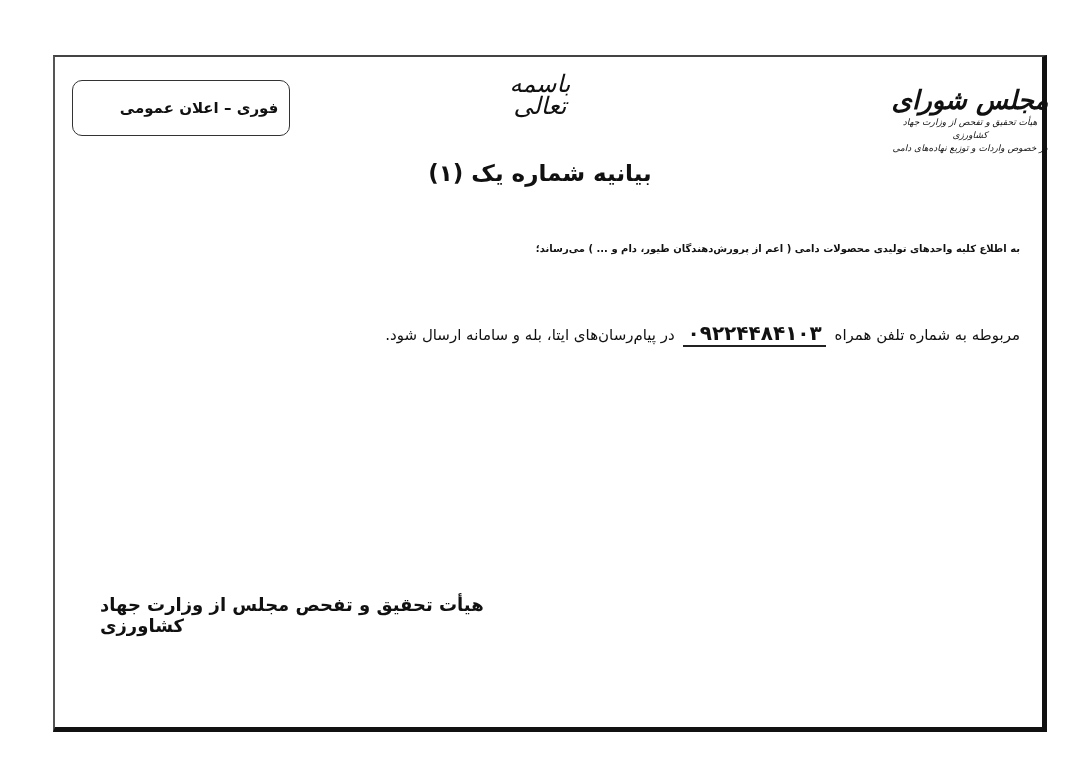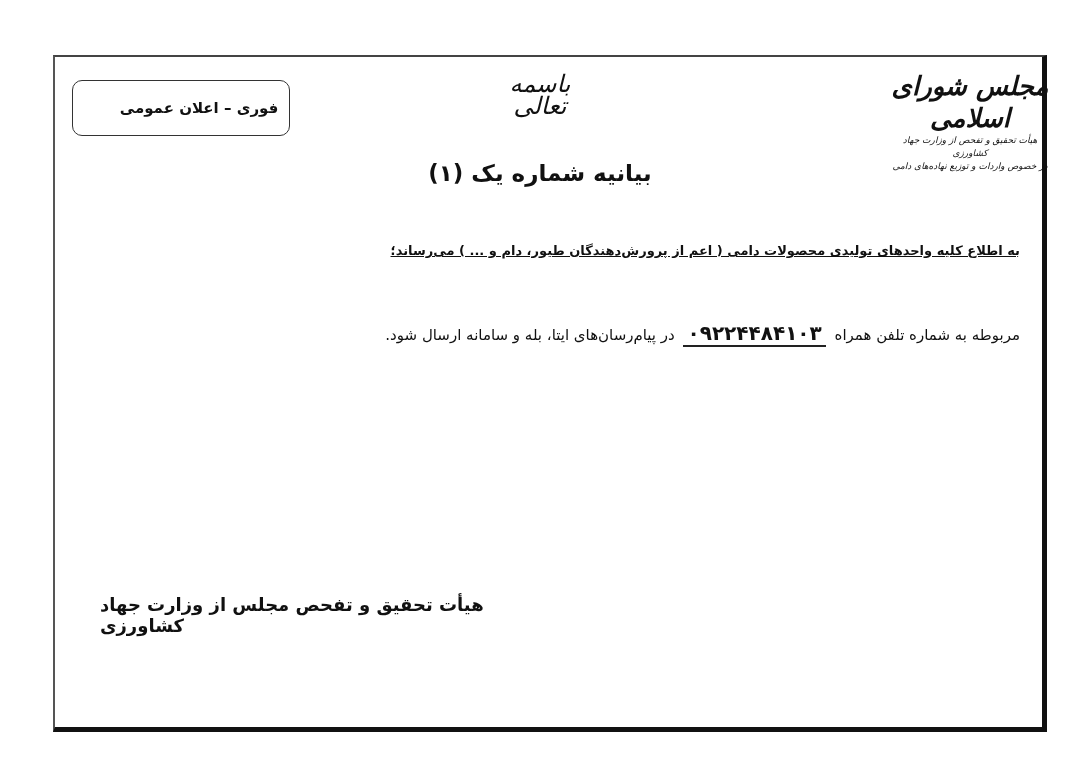--- a/index.html
+++ b/index.html
@@ -53,20 +53,21 @@
       width: 160px;
       direction: rtl;
       text-align: center;
       font-family: "DejaVu Serif", serif;
       font-style: italic;
     }
     .logo .main {
       font-size: 26px;
       line-height: 32px;
       font-weight: bold;
+      margin-top: 14px;
     }
     .logo .sub {
       font-size: 9px;
       line-height: 13px;
     }
     .bismillah {
       position: absolute;
       left: 495px;
       top: 73px;
       width: 90px;
@@ -88,22 +89,21 @@
       font-size: 23px;
     }
     .intro {
       position: absolute;
       right: 60px;
       top: 243px;
       width: 940px;
       direction: rtl;
       text-align: right;
       font-weight: bold;
-      font-size: 13px;
-      text-decoration: underline;
+      font-size: 10px;
     }
     .body-text {
       position: absolute;
       right: 60px;
       top: 306px;
       width: 935px;
       direction: rtl;
       text-align: justify;
       font-size: 15px;
       line-height: 54px;
@@ -141,21 +141,20 @@
 <body>
 
 <div class="frame"></div>
 
 <div class="badge">
   <span>فوری – اعلان عمومی</span>
 </div>
 
 <div class="logo">
   <div class="main">مجلس شورای</div>
-  <div class="main">اسلامی</div>
   <div class="sub">هیأت تحقیق و تفحص از وزارت جهاد کشاورزی</div>
   <div class="sub">در خصوص واردات و توزیع نهاده‌های دامی</div>
 </div>
 
 <div class="bismillah">باسمه تعالی</div>
 
 <div class="title">بیانیه شماره یک (۱)</div>
 
 <div class="intro">به اطلاع کلیه واحدهای تولیدی محصولات دامی ( اعم از پرورش‌دهندگان طیور، دام و ... ) می‌رساند؛</div>
 

